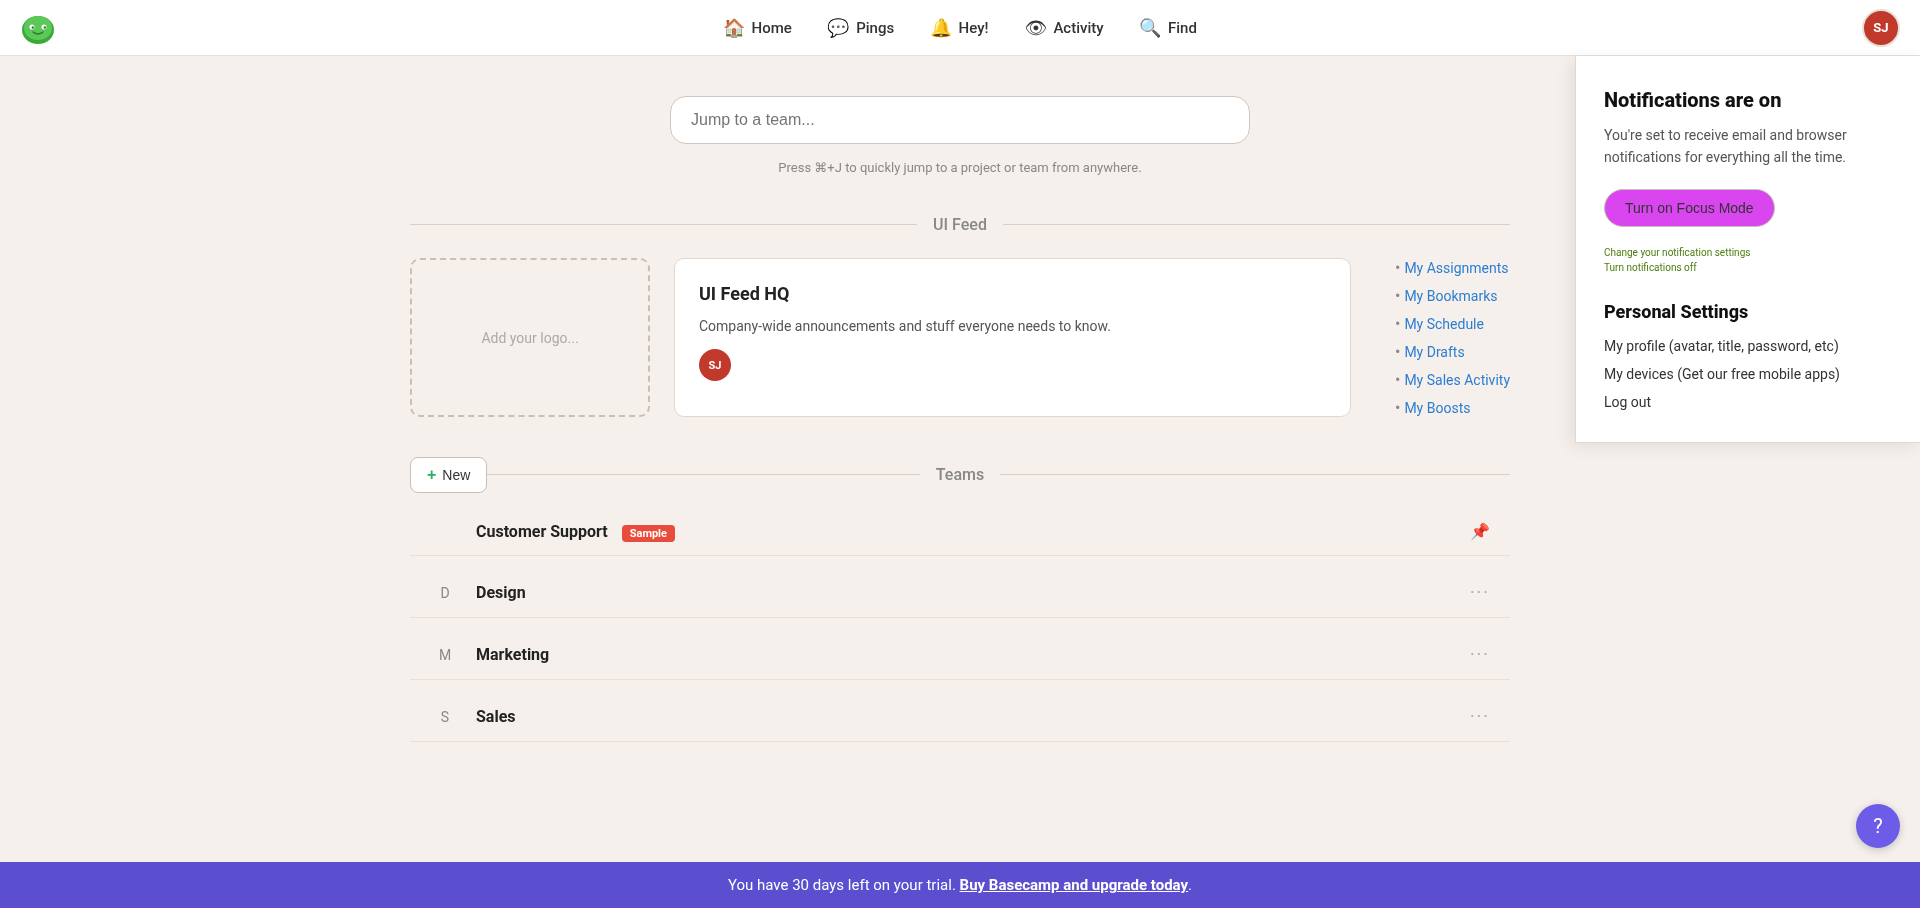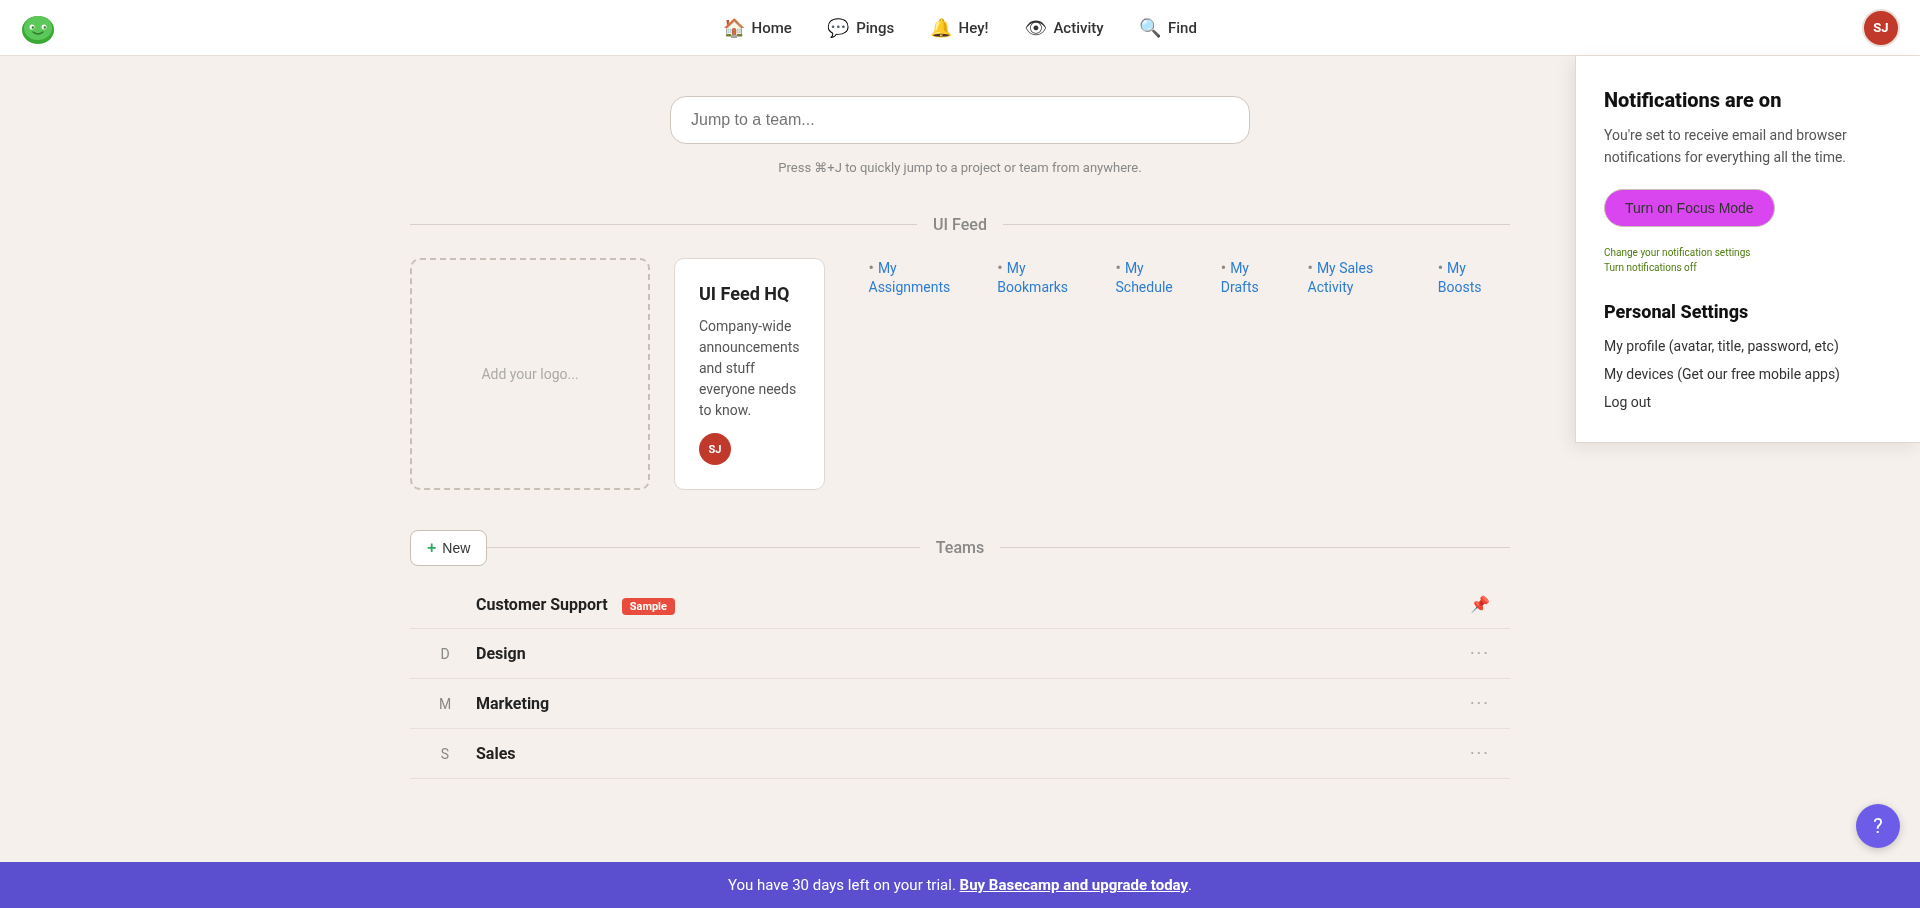--- a/index.html
+++ b/index.html
@@ -158,22 +158,22 @@
       display: flex;
       align-items: center;
       justify-content: center;
       font-size: 11px;
       font-weight: 700;
     }
 
     .quick-links {
       list-style: none;
       display: flex;
-      flex-direction: row;
-      gap: 20px;
+      flex-direction: column;
+      gap: 9px;
       padding-left: 20px;
     }
     .quick-links li::before {
       content: '• ';
       color: #888;
     }
     .quick-links a {
       color: #2d7dd2;
       text-decoration: none;
       font-size: 14px;
@@ -223,21 +223,21 @@
       content: '';
       flex: 1;
       height: 1px;
       background: #d8d0c8;
     }
 
     
     .team-list {
       display: flex;
       flex-direction: column;
-      gap: 0;
+      gap: 12px;
     }
     .team-item {
       display: flex;
       align-items: center;
       padding: 14px 20px;
       border-bottom: 1px solid #e8e0d8;
       gap: 16px;
     }
     .team-letter {
       width: 30px;

